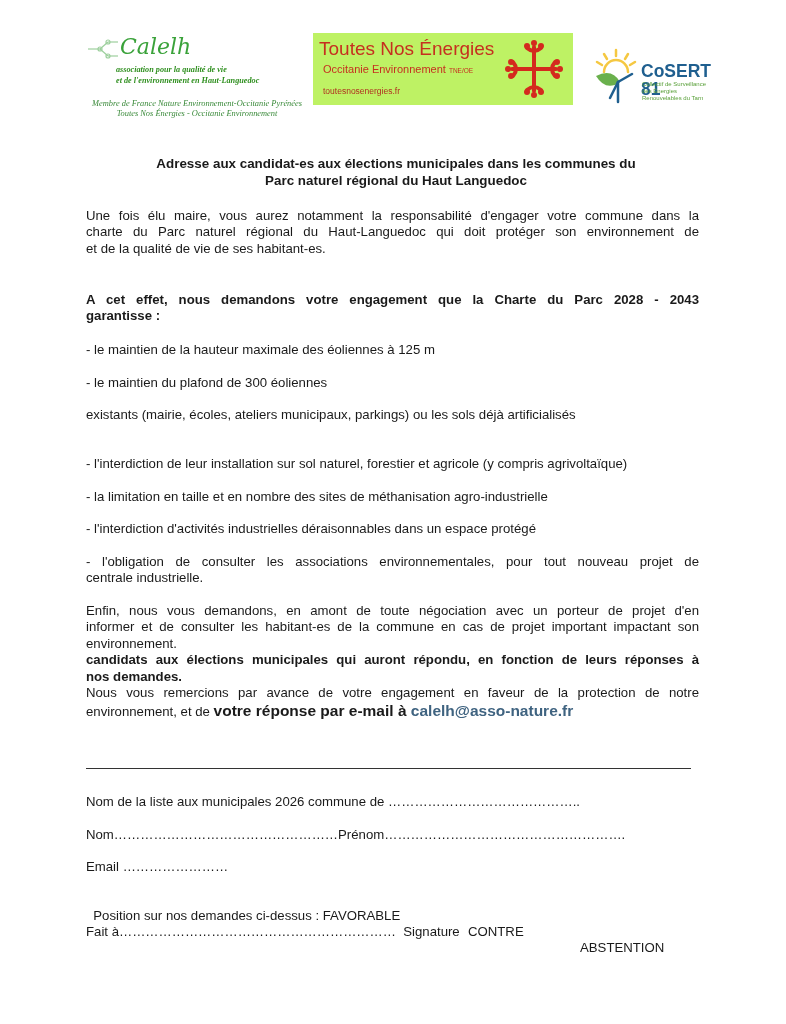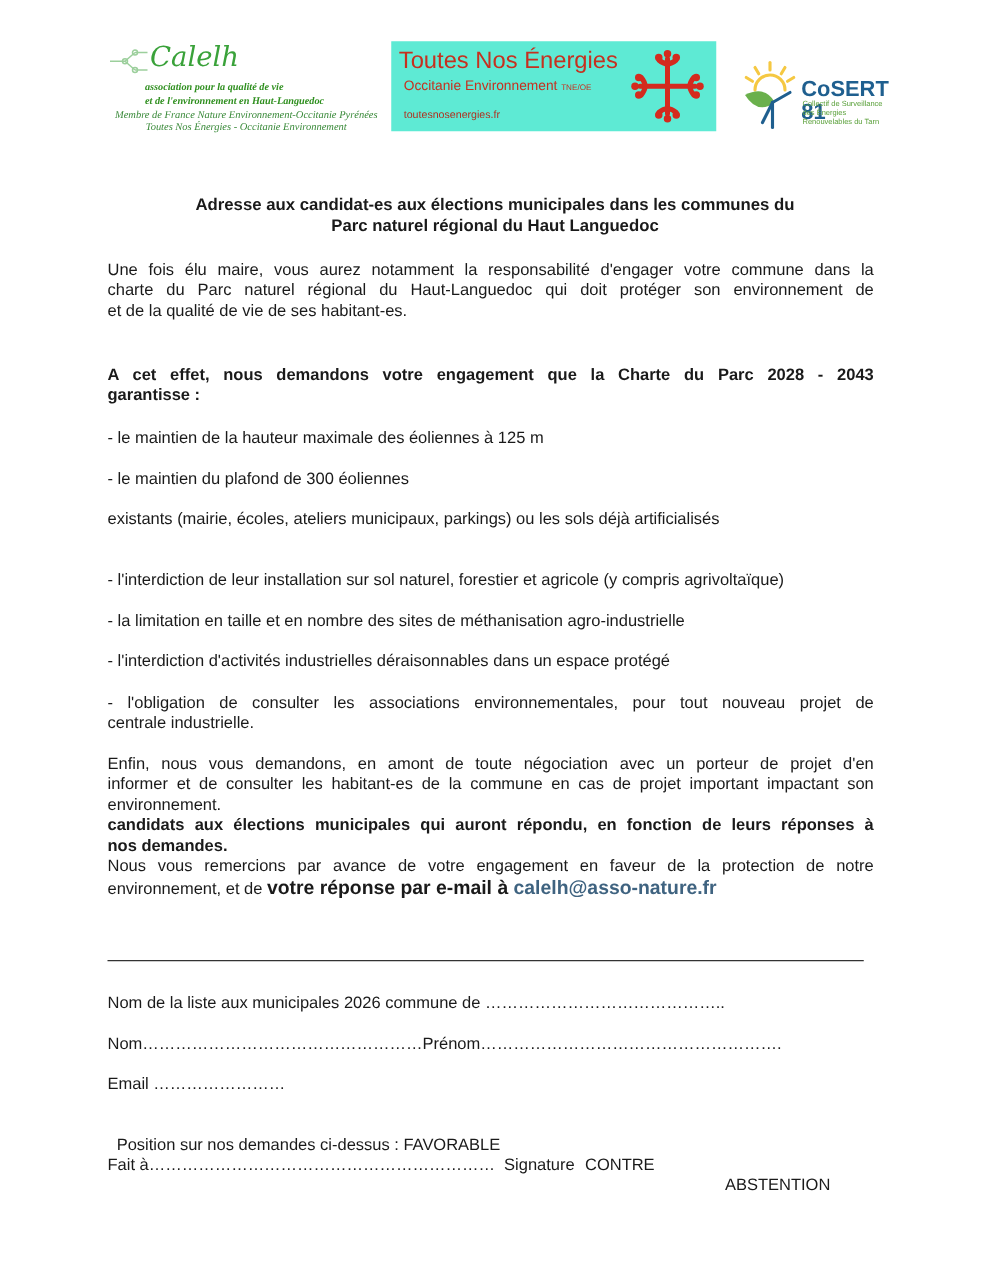--- a/index.html
+++ b/index.html
@@ -8,24 +8,24 @@
 
   
   .logo-calelh { position: absolute; left: 86px; top: 36px; width: 222px; height: 78px; }
   .calelh-row { display: flex; align-items: flex-start; height: 28px; }
   .calelh-mark { width: 36px; height: 24px; }
   .calelh-name { font-family: "DejaVu Serif", serif; font-style: italic; color: #3aa23a;
                  font-size: 22px; line-height: 22px; margin-left: -2px; }
   .calelh-tag { font-family: Liberation Serif, serif; font-style: italic; font-weight: bold;
                 color: #2f8f1f; font-size: 8.2px; line-height: 11px; margin-left: 30px; }
   .calelh-member { font-family: "Liberation Serif", serif; font-style: italic; color: #3a8a3a;
-                   font-size: 8.4px; line-height: 10px; text-align: center; margin-top: 1px; }
+                   font-size: 8.4px; line-height: 10px; text-align: center; margin-top: 13px; }
 
   .logo-tne { position: absolute; left: 313px; top: 33px; width: 260px; height: 72px;
-              background: #5eead4; }
+              background: #bef264; }
   .tne-title { position: absolute; left: 6px; top: 6px; color: #c6301f; font-size: 19px; line-height: 20px; }
   .tne-sub { position: absolute; left: 10px; top: 30px; color: #c6301f; font-size: 11px; line-height: 12px; }
   .tne-sub small { font-size: 6.5px; margin-left: 3px; }
   .tne-url { position: absolute; left: 10px; top: 53px; color: #b0301f; font-size: 8.5px; }
   .tne-cross { position: absolute; right: 8px; top: 5px; width: 62px; height: 62px; }
 
   .logo-cosert { position: absolute; left: 592px; top: 48px; width: 140px; height: 56px; }
   .cosert-mark { position: absolute; left: 0; top: 0; width: 46px; height: 56px; }
   .cosert-name { position: absolute; left: 49px; top: 14px; color: #1f5f8f; font-weight: bold;
                  font-size: 17.5px; line-height: 18px; }

